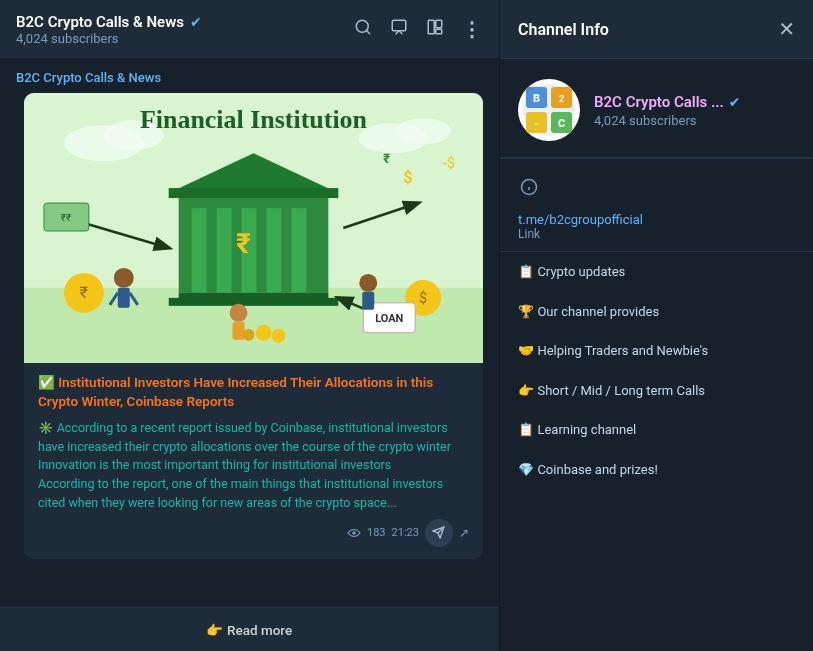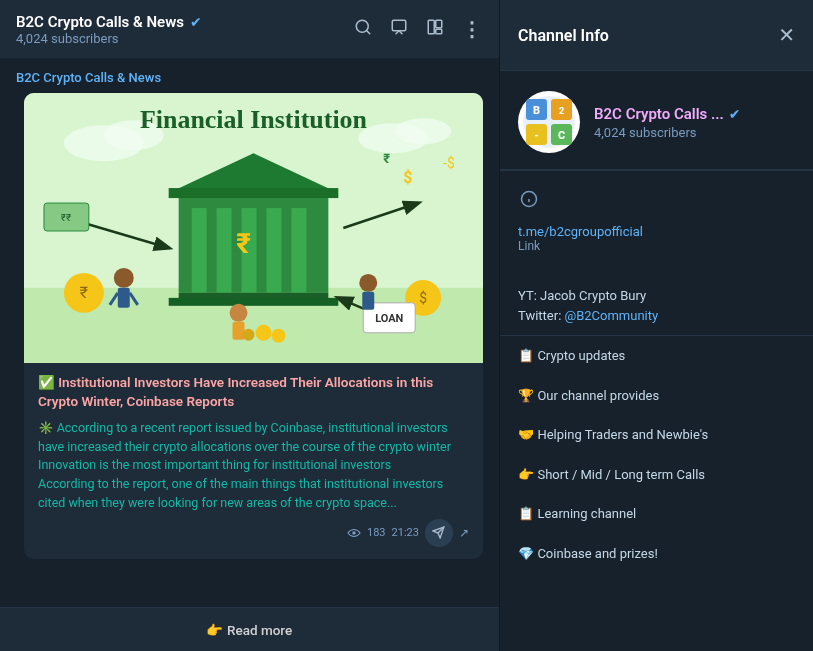--- a/index.html
+++ b/index.html
@@ -104,21 +104,21 @@
       align-items: center;
       justify-content: center;
       overflow: hidden;
     }
 
     .message-content {
       padding: 10px 14px 8px;
     }
 
     .message-headline {
-      color: #fca5a5;
+      color: #f97316;
       font-size: 13.5px;
       font-weight: 600;
       line-height: 1.4;
       margin-bottom: 8px;
     }
 
     .message-body {
       color: #14b8a6;
       font-size: 12.5px;
       line-height: 1.5;
@@ -186,21 +186,21 @@
       display: flex;
       flex-direction: column;
     }
 
     .panel-header {
       background: #1e2c3a;
       padding: 16px 18px;
       display: flex;
       align-items: center;
       justify-content: space-between;
-      height: 70px;
+      height: 58px;
       flex-shrink: 0;
     }
 
     .panel-title {
       color: #fff;
       font-size: 16px;
       font-weight: 600;
     }
 
     .close-btn {
@@ -500,27 +500,20 @@
           <line x1="12" y1="8" x2="12" y2="8"></line>
           <line x1="12" y1="12" x2="12" y2="16"></line>
         </svg>
       </div>
       <div class="info-text">
         <div class="info-link">t.me/b2cgroupofficial</div>
         <div class="info-label">Link</div>
       </div>
     </div>
 
-    <div class="info-item">
-      <div class="info-icon"></div>
-      <div class="info-text">
-        <div class="info-desc">YT: Jacob Crypto Bury</div>
-        <div class="info-desc">Twitter: <span class="info-link">@B2Community</span></div>
-      </div>
-    </div>
 
     <div class="divider"></div>
 
     <div class="info-item">
       <div class="info-text">
         <div class="info-desc">📋 Crypto updates</div>
       </div>
     </div>
 
     <div class="info-item">

